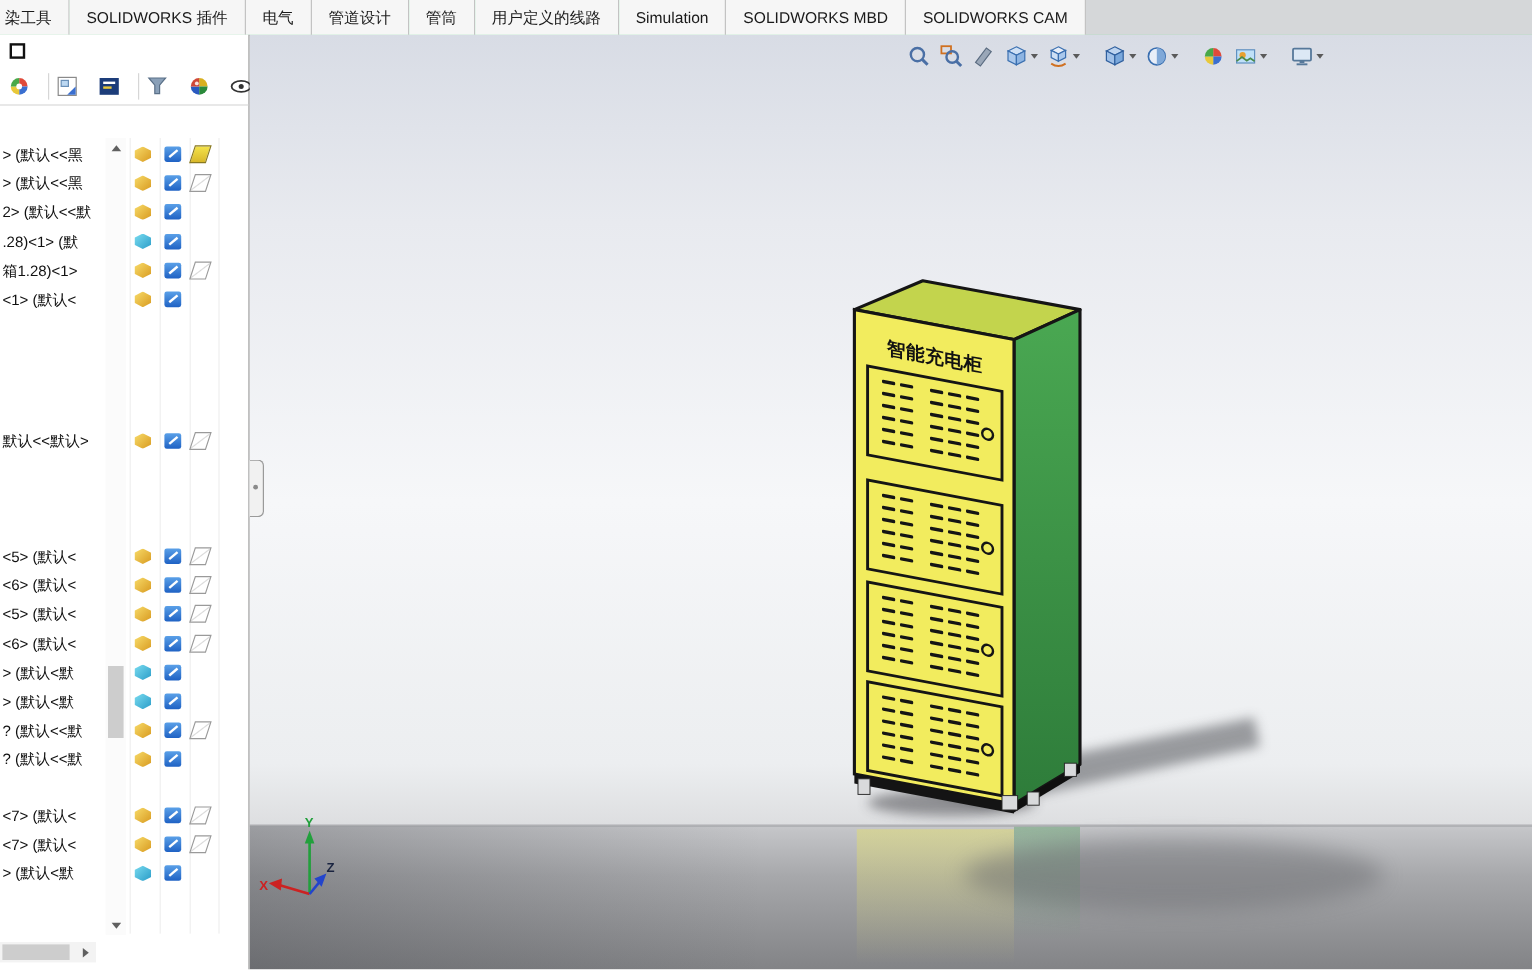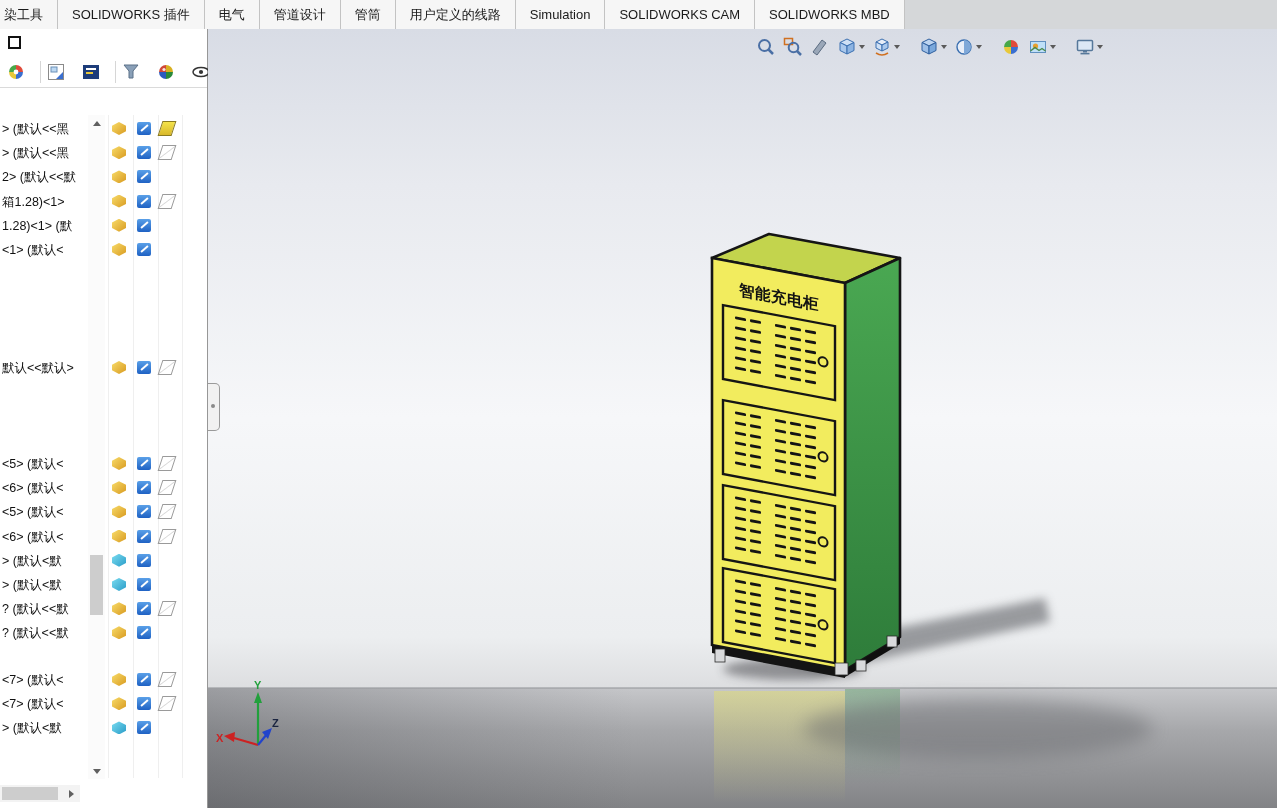--- a/index.html
+++ b/index.html
@@ -73,22 +73,22 @@
 <div class="app">
 
   <div class="tabbar">
     <div class="tab">染工具</div>
     <div class="tab">SOLIDWORKS 插件</div>
     <div class="tab">电气</div>
     <div class="tab">管道设计</div>
     <div class="tab">管筒</div>
     <div class="tab">用户定义的线路</div>
     <div class="tab">Simulation</div>
+    <div class="tab">SOLIDWORKS MBD</div>
     <div class="tab">SOLIDWORKS CAM</div>
-    <div class="tab">SOLIDWORKS MBD</div>
     <div class="tab-filler"></div>
   </div>
 
   <div class="left-panel">
     <div class="corner-icon"></div>
 
     <div class="icon-row">
       <div class="hicon">
         <svg width="20" height="20" viewBox="0 0 20 20">
           <path d="M10,10 L10,3 A7,7 0 0 1 17,10 Z" fill="#e04a3a"></path>
@@ -153,29 +153,29 @@
         <span class="part py"></span>
         <span class="disp"></span>
         <span class="slant"></span>
       </div>
       <div class="trow">
         <span class="txt">2&gt; (默认&lt;&lt;默</span>
         <span class="part py"></span>
         <span class="disp"></span>
       </div>
       <div class="trow">
+        <span class="txt">.28)&lt;1&gt; (默</span>
+        <span class="part pc"></span>
+        <span class="disp"></span>
+      </div>
+      <div class="trow">
         <span class="txt">箱1.28)&lt;1&gt;</span>
         <span class="part py"></span>
         <span class="disp"></span>
         <span class="slant"></span>
-      </div>
-      <div class="trow">
-        <span class="txt">1.28)&lt;1&gt; (默</span>
-        <span class="part py"></span>
-        <span class="disp"></span>
       </div>
       <div class="trow">
         <span class="txt">&lt;1&gt; (默认&lt;</span>
         <span class="part py"></span>
         <span class="disp"></span>
       </div>
     </div>
 
     <div class="tgroup" id="g2">
       <div class="trow">

